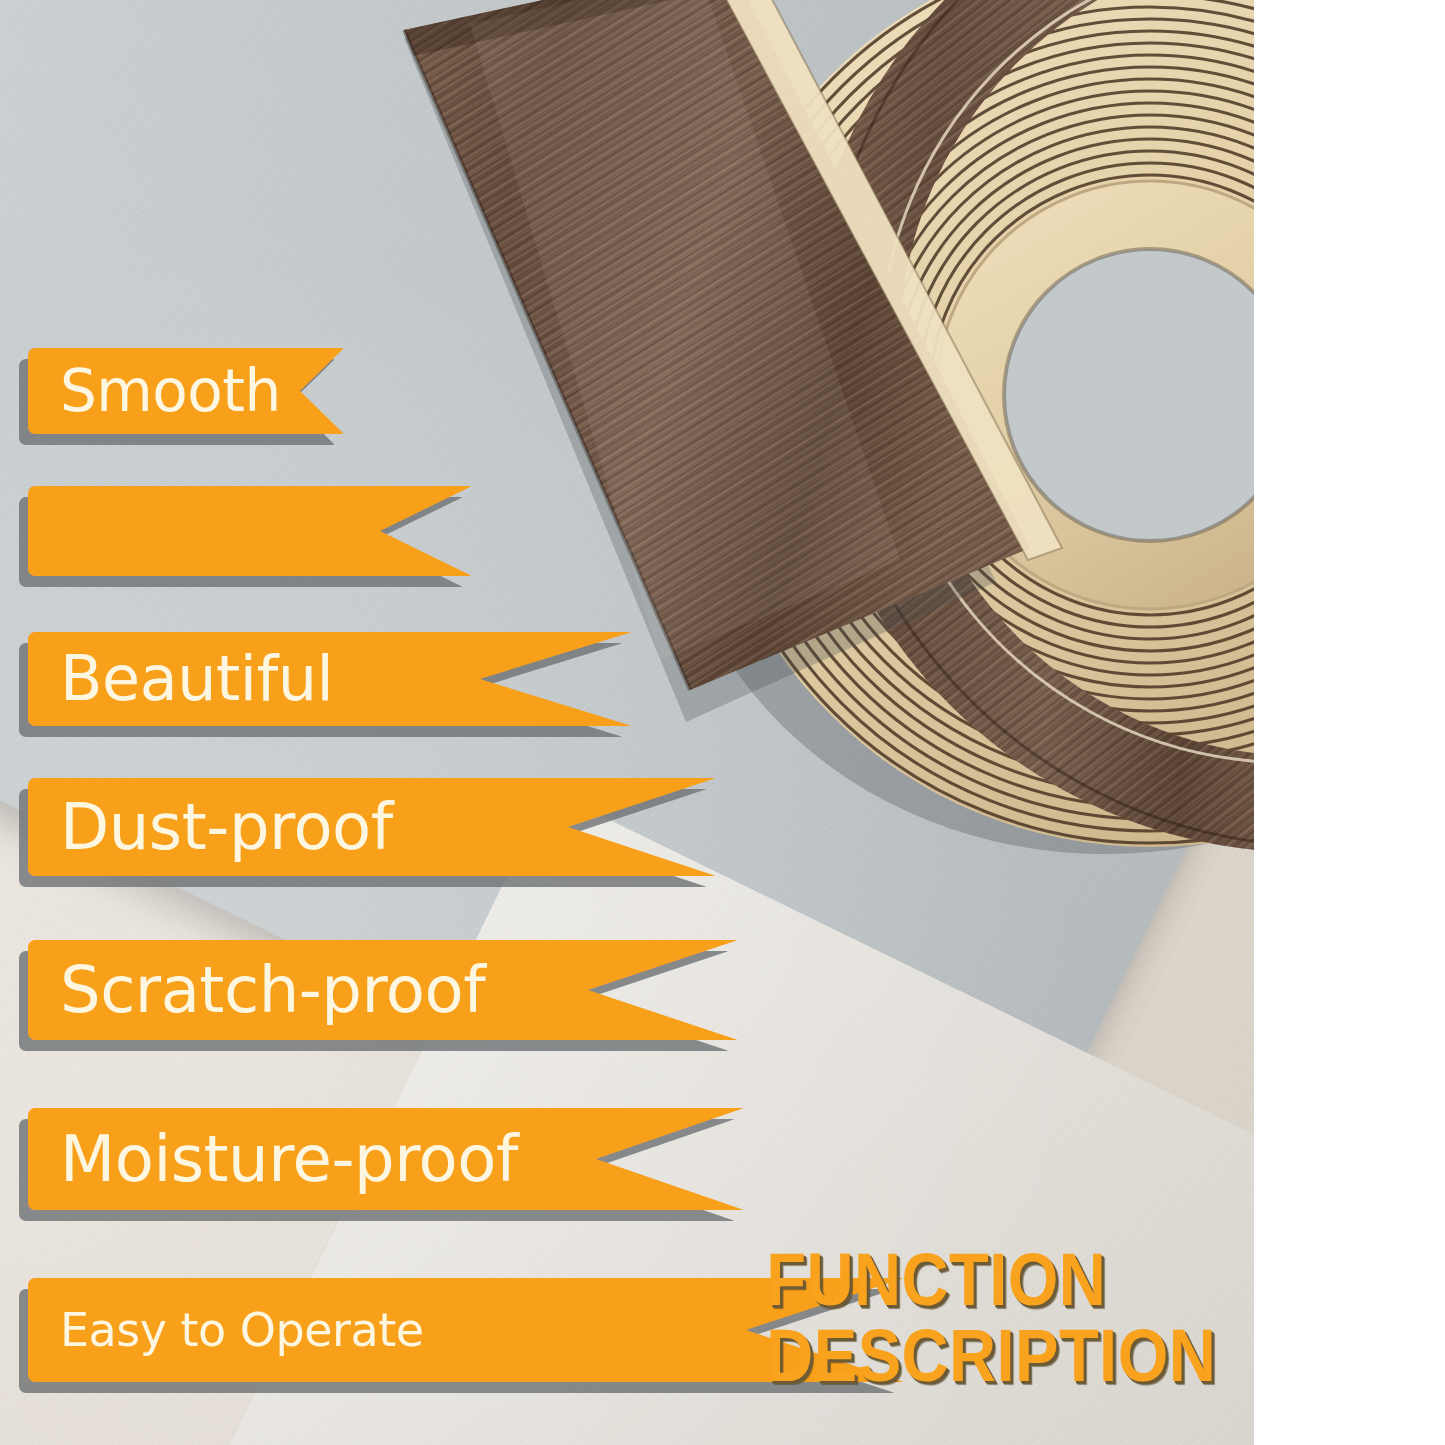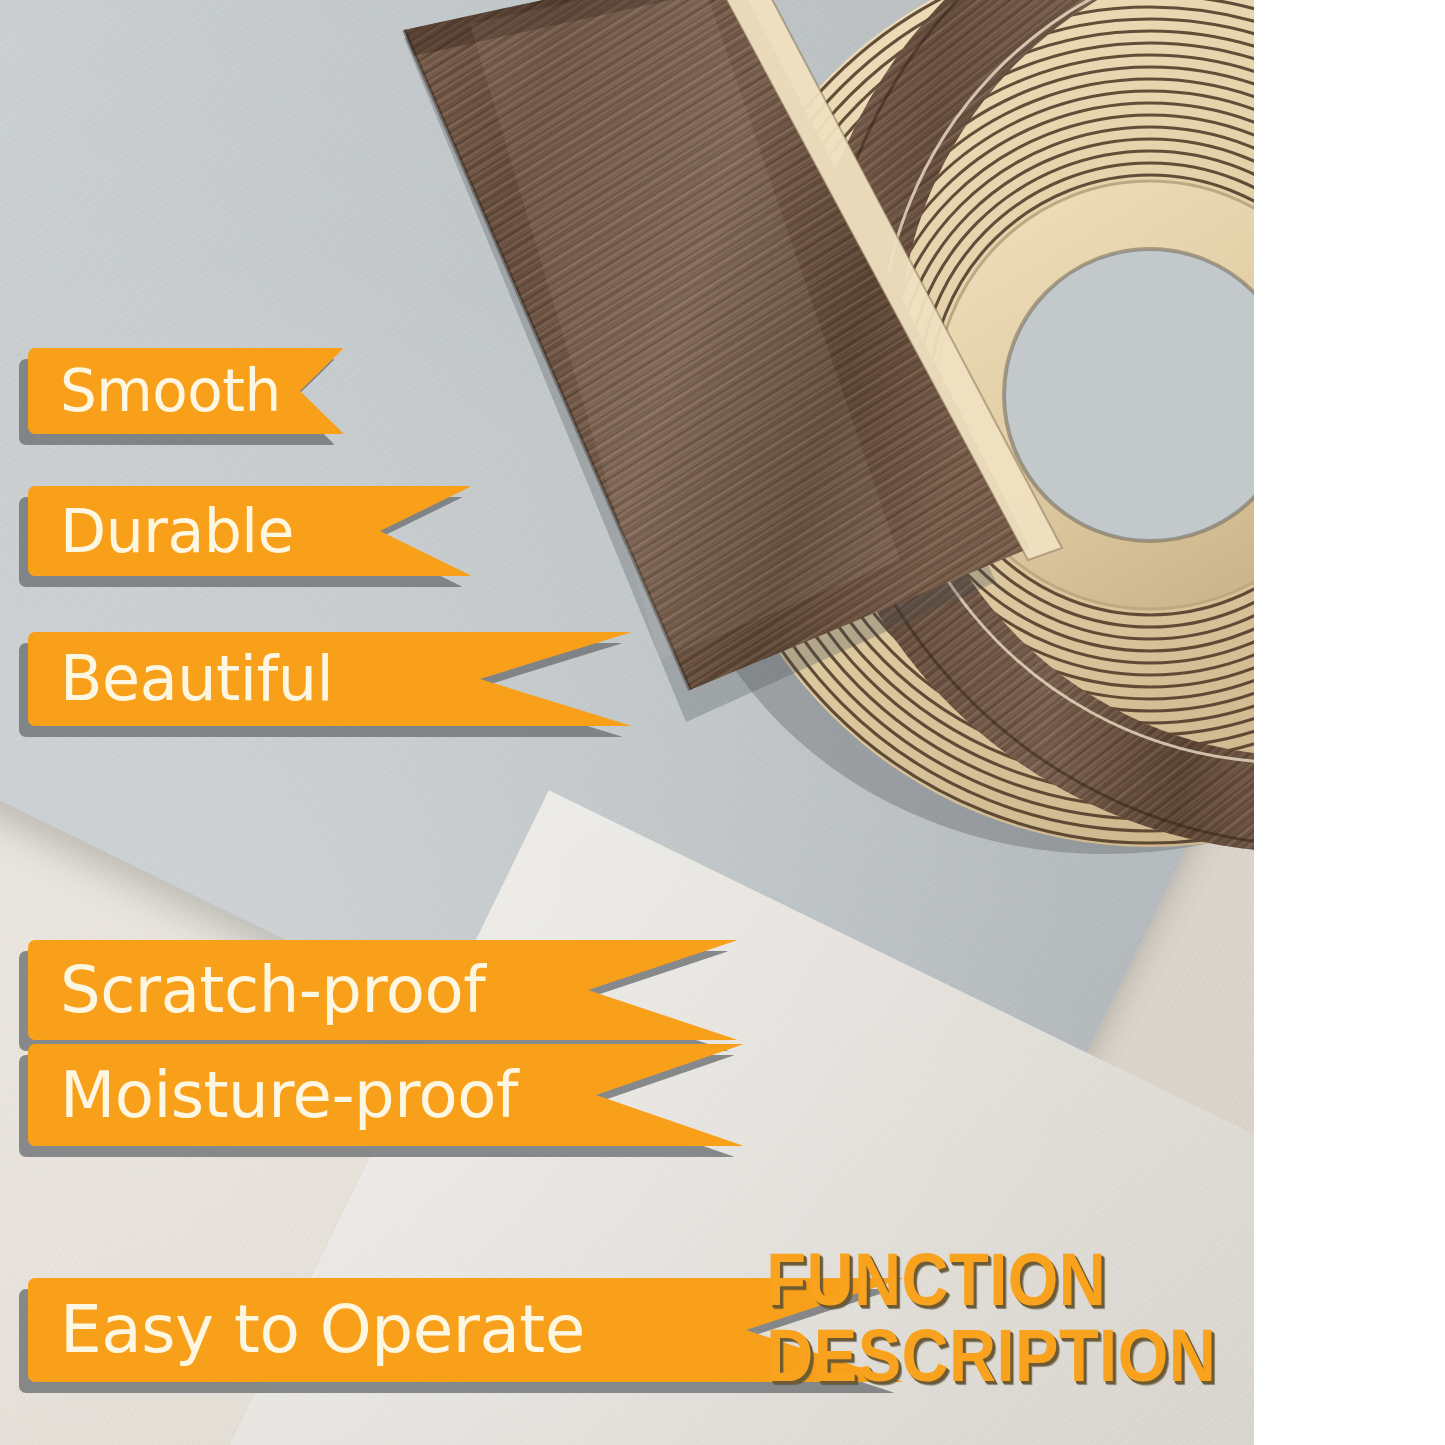--- a/index.html
+++ b/index.html
@@ -343,37 +343,40 @@
     </svg>
   </div>
 
   <div id="banner-stack">
       <div class="banner" style="top: 348px; height: 86px; width: 316px;">
         <div class="banner-bg" style="clip-path: polygon(0% 0%, 100% 0%, 86.08% 50%, 100% 100%, 0% 100%);"></div>
         <span class="banner-label" style="font-size: 58px;">Smooth</span>
       </div>
       <div class="banner" style="top: 486px; height: 90px; width: 444px;">
         <div class="banner-bg" style="clip-path: polygon(0% 0%, 100% 0%, 79.28% 50%, 100% 100%, 0% 100%);"></div>
-        <span class="banner-label" style="font-size: 60px;">Durable</span>
       </div>
       <div class="banner" style="top: 632px; height: 94px; width: 604px;">
         <div class="banner-bg" style="clip-path: polygon(0% 0%, 100% 0%, 74.83% 50%, 100% 100%, 0% 100%);"></div>
         <span class="banner-label" style="font-size: 62px;">Beautiful</span>
       </div>
+      <div class="banner" style="top: 778px; height: 98px; width: 688px;">
+        <div class="banner-bg" style="clip-path: polygon(0% 0%, 100% 0%, 78.49% 50%, 100% 100%, 0% 100%);"></div>
+        <span class="banner-label" style="font-size: 64px;">Dust-proof</span>
+      </div>
       <div class="banner" style="top: 940px; height: 100px; width: 710px;">
         <div class="banner-bg" style="clip-path: polygon(0% 0%, 100% 0%, 78.87% 50%, 100% 100%, 0% 100%);"></div>
         <span class="banner-label" style="font-size: 64px;">Scratch-proof</span>
       </div>
-      <div class="banner" style="top: 1044px; height: 102px; width: 716px;">
+      <div class="banner" style="top: 1108px; height: 102px; width: 716px;">
         <div class="banner-bg" style="clip-path: polygon(0% 0%, 100% 0%, 79.33% 50%, 100% 100%, 0% 100%);"></div>
         <span class="banner-label" style="font-size: 64px;">Moisture-proof</span>
       </div>
       <div class="banner" style="top: 1278px; height: 104px; width: 876px;">
         <div class="banner-bg" style="clip-path: polygon(0% 0%, 100% 0%, 81.96% 50%, 100% 100%, 0% 100%);"></div>
-        <span class="banner-label" style="font-size: 66px;">Easy to Operate</span>
+        <span class="banner-label" style="font-size: 46px;">Easy to Operate</span>
       </div>
     </div>
 
   <div id="title-block">
     <span class="title-line" id="title-line-1">FUNCTION</span>
     <span class="title-line" id="title-line-2">DESCRIPTION</span>
   </div>
 
 </div>
 

